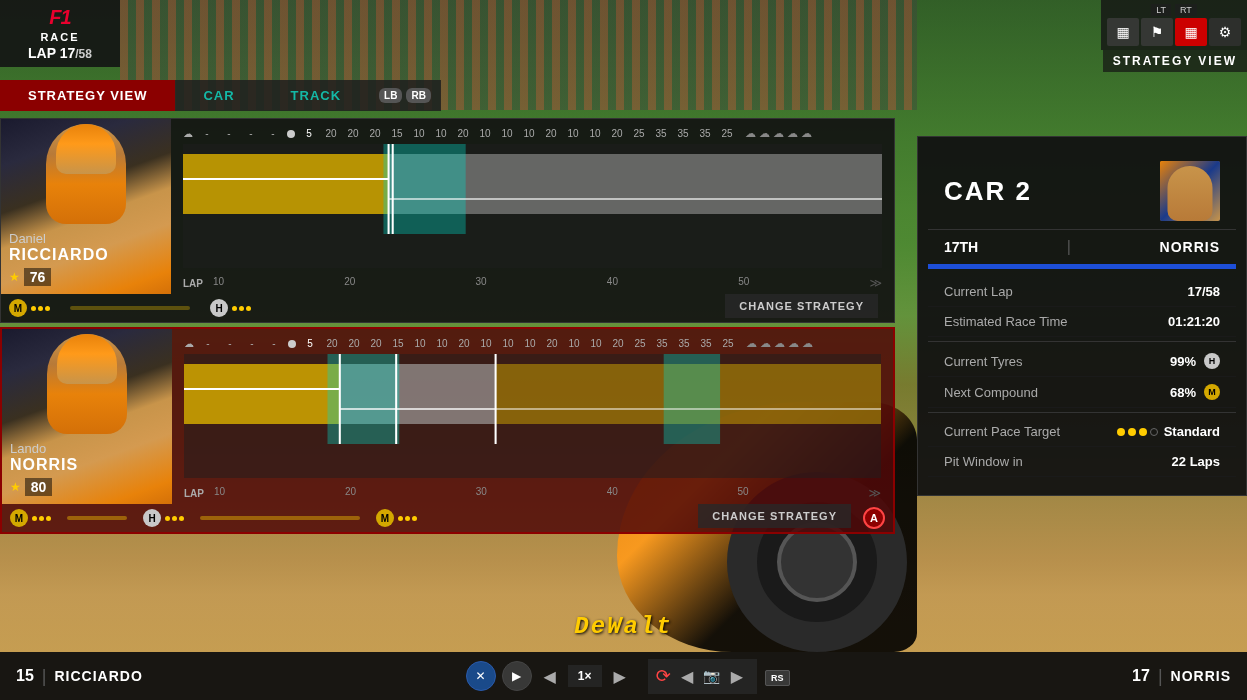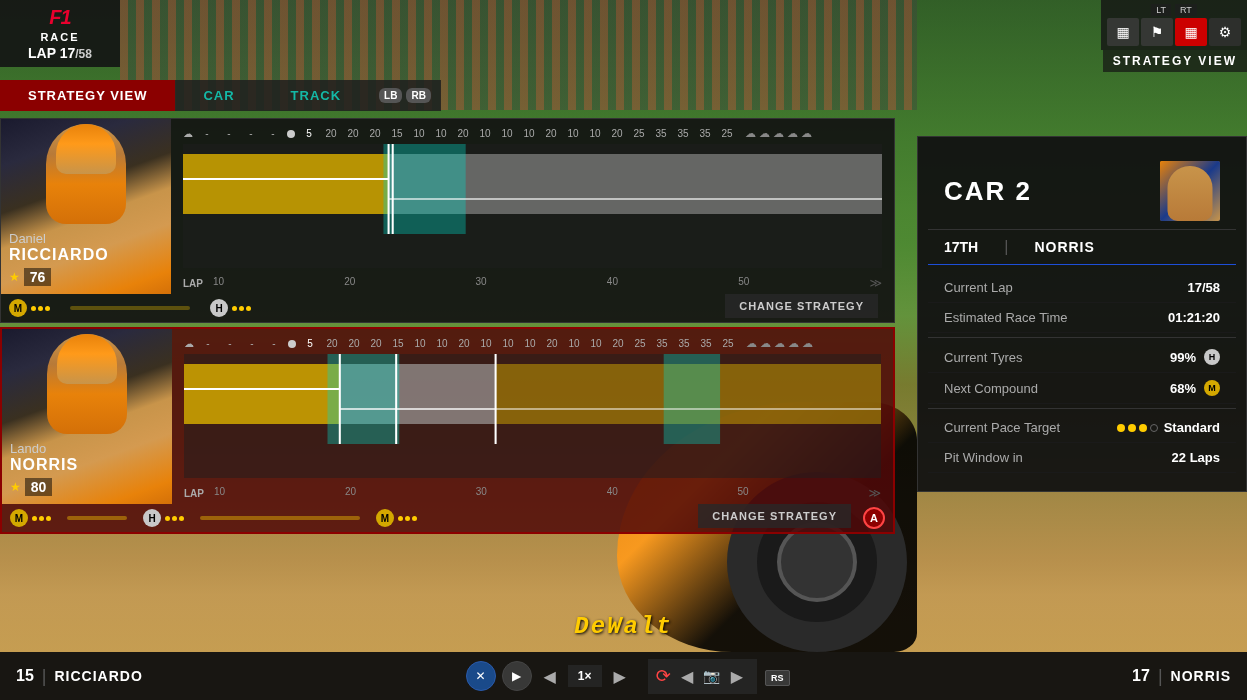--- a/index.html
+++ b/index.html
@@ -360,23 +360,24 @@
       border-radius: 2px;
       overflow: hidden;
       display: flex;
       align-items: flex-end;
       justify-content: center;
     }
 
     .driver-position-row {
       display: flex;
       align-items: center;
-      gap: 26px;
+      gap: 10px;
       padding: 8px 16px;
-      border-bottom: 1px solid #1d4ed8;
+      border-bottom: 5px solid #1d4ed8;
+      justify-content: space-between;
     }
 
     .driver-position {
       color: #fff;
       font-size: 14px;
       font-weight: bold;
     }
 
     .divider-line {
       color: #555;

